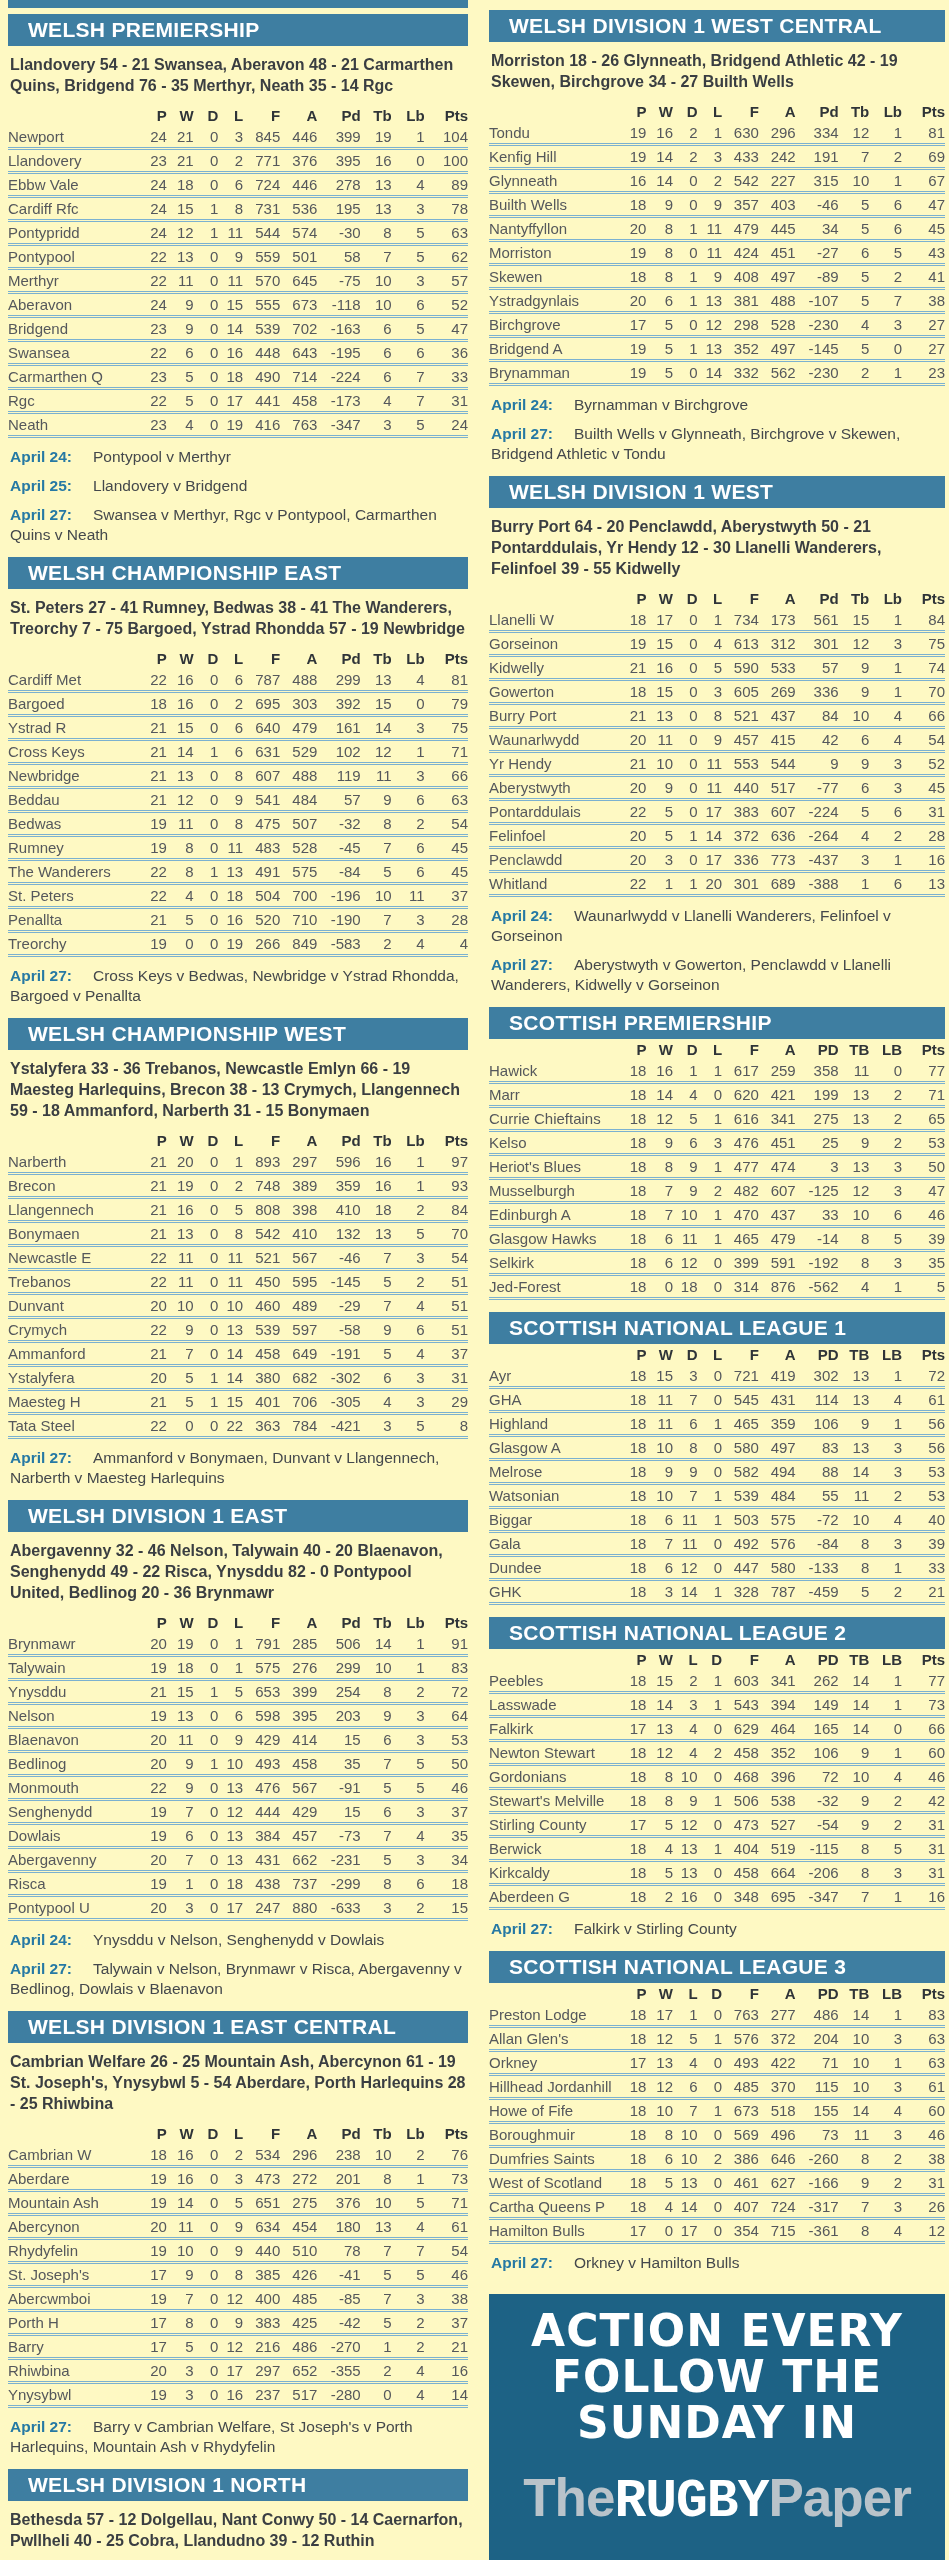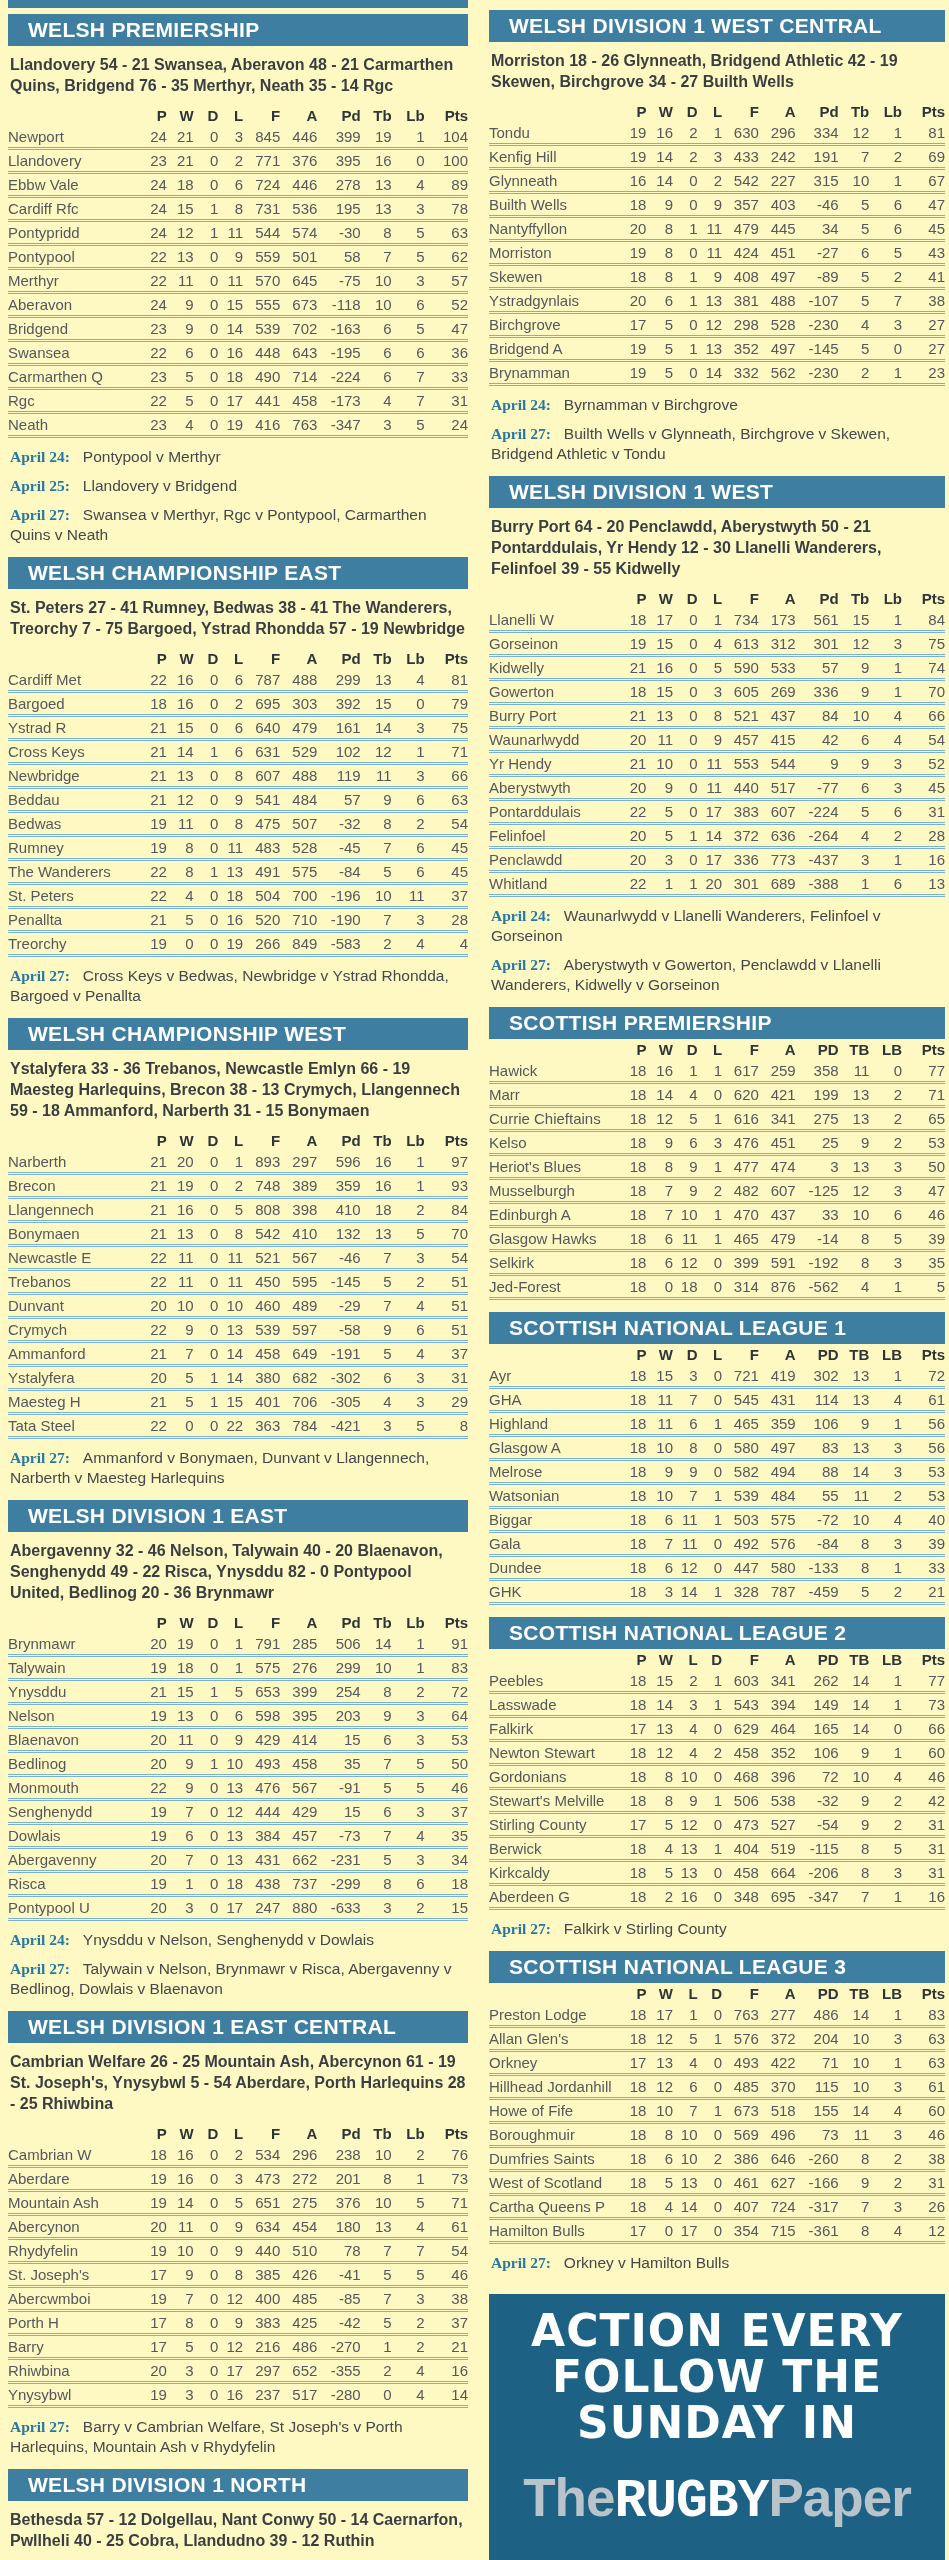--- a/index.html
+++ b/index.html
@@ -15,21 +15,21 @@
   .intro{font-weight:700;color:#3a3e42;font-size:16px;line-height:21px;margin:8px 2px 9px 2px;}
   table.league-table{width:100%;border-collapse:collapse;table-layout:fixed;font-size:15px;color:#55585c;}
   table.league-table th,table.league-table td{padding:1px 0;line-height:19px;font-weight:400;}
   table.league-table thead th{font-weight:700;color:#2f3438;text-align:right;}
   table.league-table thead th.name-col{text-align:left;}
   table.league-table td.num{text-align:right;}
   table.league-table td.name{text-align:left;white-space:nowrap;overflow:hidden;}
   table.league-table tbody tr{border-bottom:3px double #7bb1d0;}
   .fixtures{margin:2px 2px 0 2px;}
   .fixture{font-size:15.5px;line-height:20px;color:#44484c;margin:9px 0;}
-  .fx-label{color:#2679a4;font-weight:700;margin-right:13px;font-family:Liberation Serif, serif;}
+  .fx-label{color:#2679a4;font-weight:700;margin-right:21px;}
   .ad{position:absolute;left:489px;right:4px;top:2294px;bottom:0;background:#1d6285;
       display:flex;flex-direction:column;justify-content:flex-start;align-items:center;padding-top:14px;}
   .ad-line{color:#ffffff;font-weight:800;font-size:44px;line-height:1.05;letter-spacing:1px;text-align:center;
            font-family:"DejaVu Sans","Liberation Sans",sans-serif;}
   .ad-logo{margin-top:24px;font-size:53px;font-weight:800;letter-spacing:-1px;line-height:1;}
   .silver{color:#b9c3ca;}
   .white{color:#ffffff;font-family:Liberation Mono, monospace;}
 </style>
 </head>
 <body>

